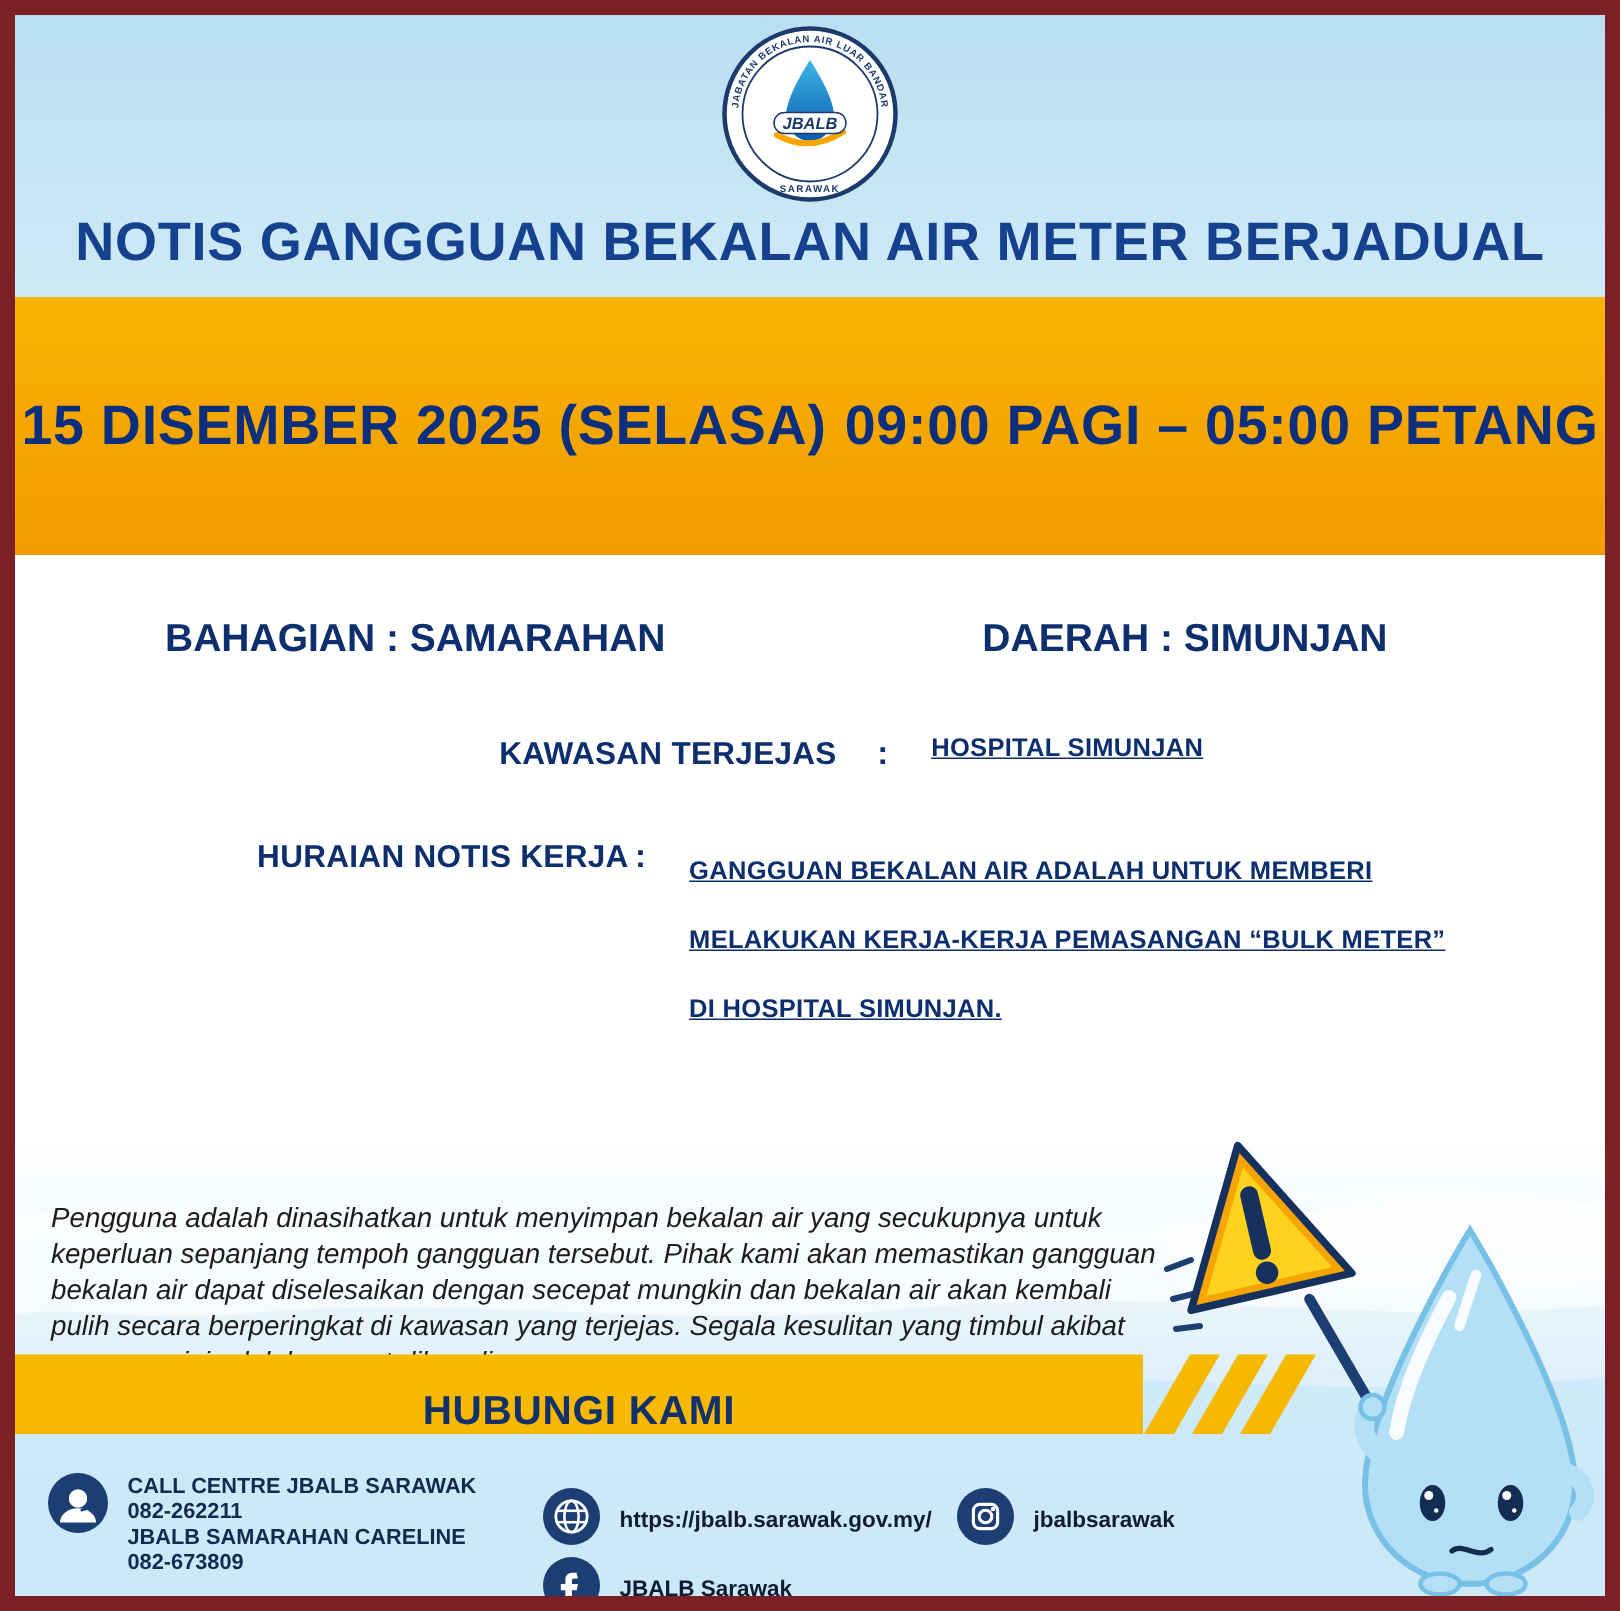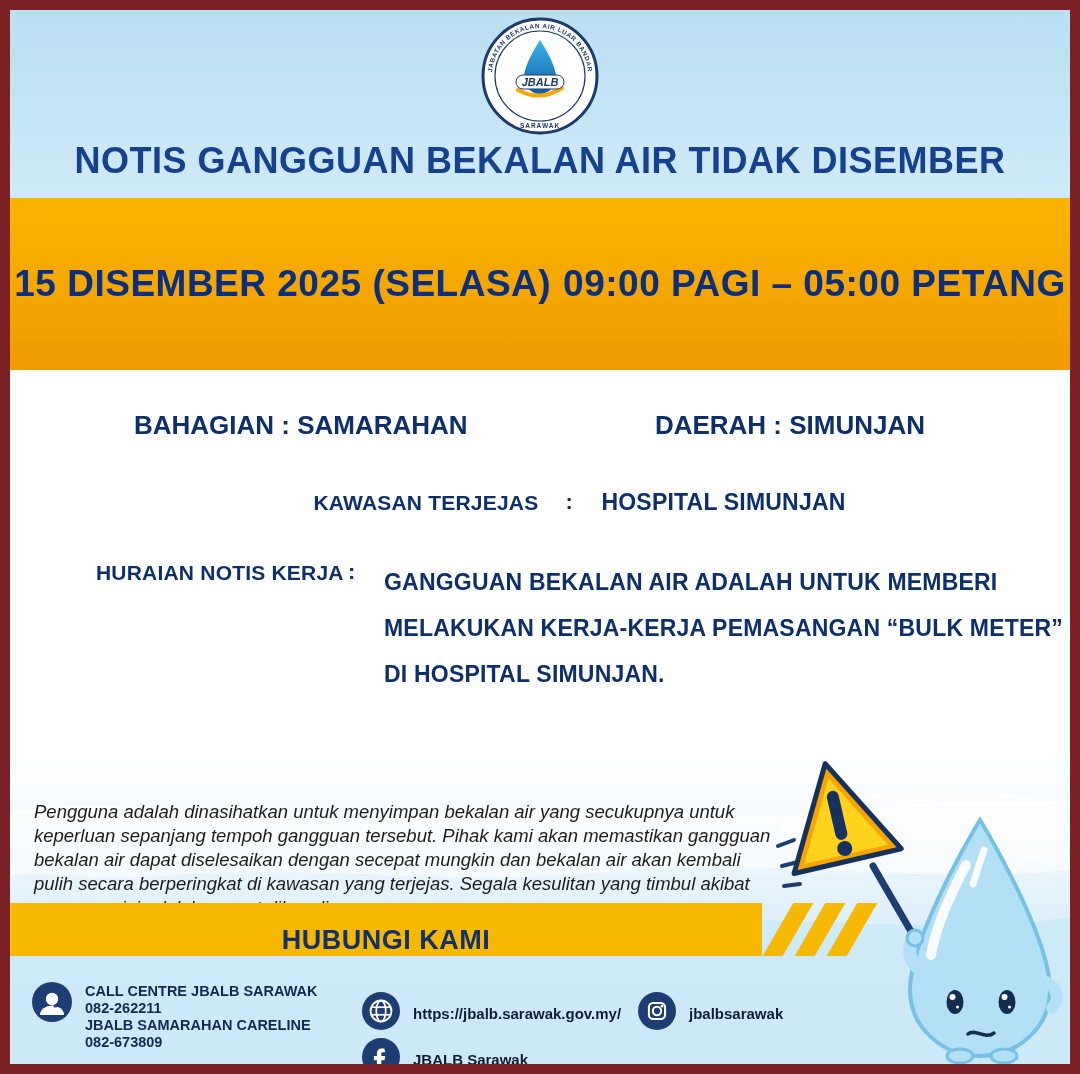--- a/index.html
+++ b/index.html
@@ -19,30 +19,30 @@
     font-size:36px; font-weight:bold; color:#15418e; letter-spacing:0.5px; white-space:nowrap;
   }
   
   .date-band {
     position:absolute; top:188px; left:0; width:1060px; height:172px;
     background:linear-gradient(180deg,#f9b301 0%, #f19b00 100%);
     display:flex; flex-direction:row; align-items:center; justify-content:center; gap:12px;
   }
   .date-band .line { font-size:37px; font-weight:bold; color:#0c2f7d; letter-spacing:0.5px; }
   
-  .body-section { position:absolute; top:360px; left:0; width:1060px; height:350px; background:#ffffff; color:#0d2f6e;padding-left:24px; }
+  .body-section { position:absolute; top:360px; left:0; width:1060px; height:350px; background:#ffffff; color:#0d2f6e; }
   .region-row { display:flex; margin-top:40px; font-size:26px; font-weight:bold; }
   .region-row .bahagian { margin-left:100px; }
   .region-row .daerah { margin-left:auto; margin-right:145px; }
   .detail-row { display:flex; margin-left:55px; font-weight:bold; align-items:flex-start;justify-content:center; }
   .detail-row.kawasan { margin-top:48px; }
   .detail-row.huraian { margin-top:43px; }
   .detail-row .label { width:252px; font-size:21px; letter-spacing:0.2px; padding-top:2px; }
   .detail-row .colon { width:36px; font-size:22px; }
-  .detail-row .value { font-size:23px; letter-spacing:0.2px; }
+  .detail-row .value { font-size:17px; letter-spacing:0.2px;text-decoration:underline; }
   .detail-row.huraian .value div { line-height:46px; }
   
   .bottom-section {
     position:absolute; top:710px; left:0; width:1060px; height:344px;
     background:linear-gradient(180deg,#ffffff 0%, #ffffff 10%, #eef7fc 38%, #d6ecf9 68%, #c9e7f6 100%);
     overflow:hidden;
   }
   .water-bg { position:absolute; top:0; left:0; width:100%; height:100%; }
   .advisory {
     position:absolute; top:80px; left:24px; width:748px;
@@ -87,21 +87,21 @@
         <text font-size="6.4" font-weight="bold" fill="#1d3a6d" letter-spacing="0.6">
           <textPath href="#logoTopArc" startOffset="50%" text-anchor="middle">JABATAN BEKALAN AIR LUAR BANDAR</textPath>
         </text>
         <path d="M60,24 C60,24 44,48 44,61 a16,17 0 0 0 32,0 C76,48 60,24 60,24 Z" fill="url(#dropGrad)"></path>
         <path d="M38,74 Q60,86 82,72" stroke="#f7a600" stroke-width="4" fill="none" stroke-linecap="round"></path>
         <rect x="36" y="59" width="48" height="14" rx="7" fill="#ffffff" stroke="#1d3a6d" stroke-width="1"></rect>
         <text x="60" y="70" font-size="11" font-weight="bold" font-style="italic" fill="#1d3a6d" text-anchor="middle">JBALB</text>
         <text x="60" y="112" font-size="6.5" font-weight="bold" fill="#1d3a6d" text-anchor="middle" letter-spacing="1">SARAWAK</text>
       </svg>
     </div>
-    <div class="title">NOTIS GANGGUAN BEKALAN AIR TIDAK DISEMBER</div>
+    <div class="title">NOTIS GANGGUAN BEKALAN AIR METER BERJADUAL</div>
   </div>
 
   <div class="date-band">
     <div class="line">15 DISEMBER 2025 (SELASA)</div>
     <div class="line">09:00 PAGI – 05:00 PETANG</div>
   </div>
 
   <div class="body-section">
     <div class="region-row">
       <div class="bahagian">BAHAGIAN : SAMARAHAN</div>

